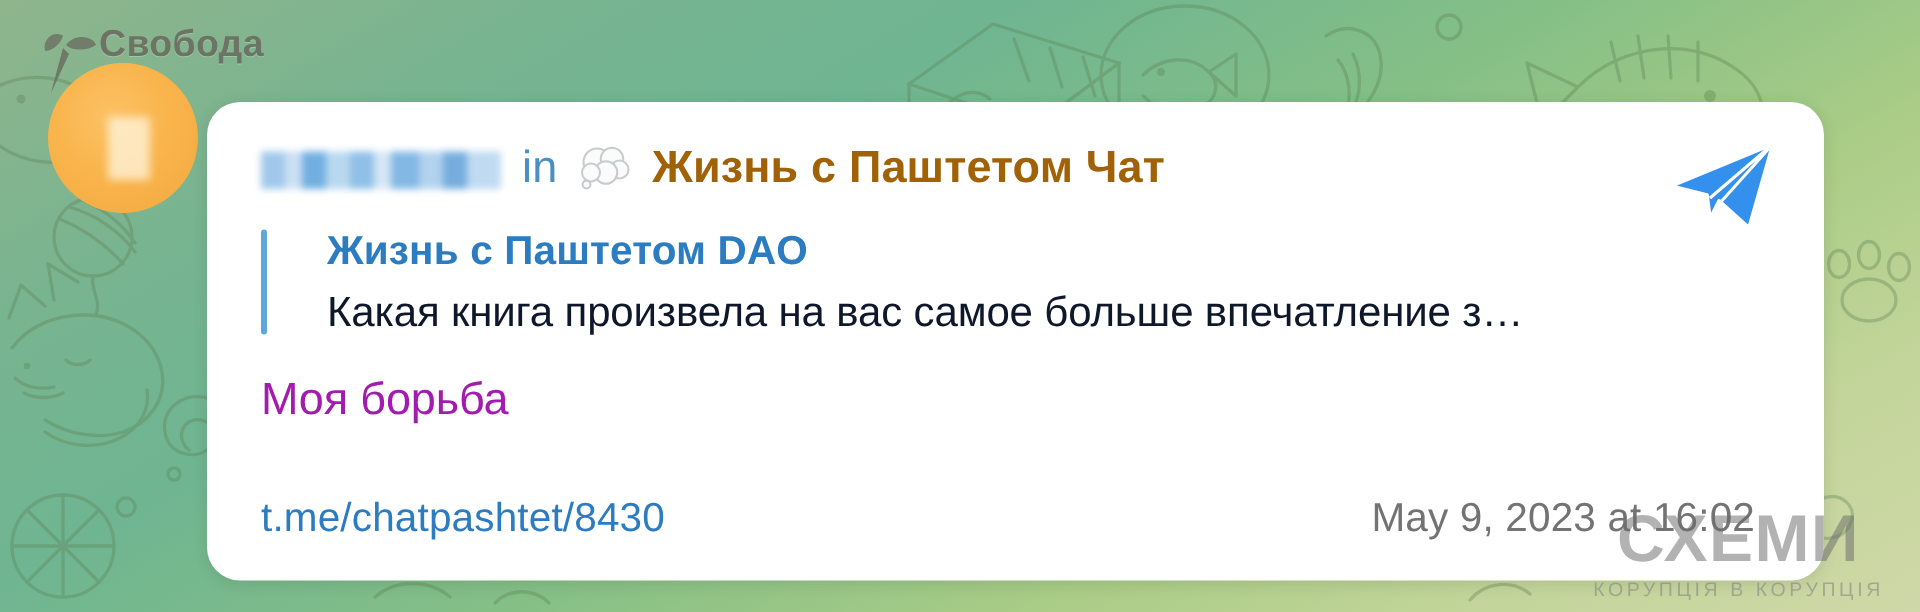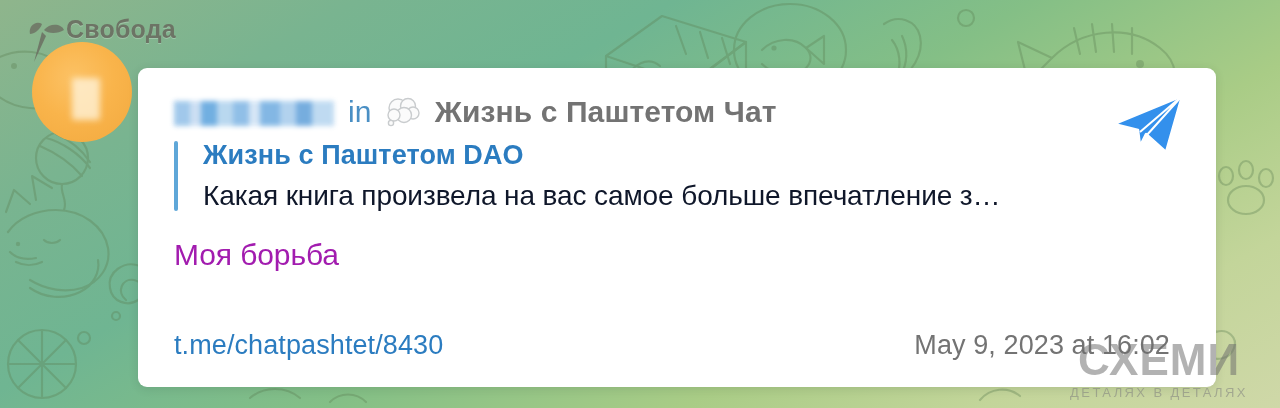--- a/index.html
+++ b/index.html
@@ -87,21 +87,21 @@
   }
 
   
   .card {
     position: absolute;
     left: 138px;
     top: 68px;
     width: 1078px;
     height: 319px;
     background: #ffffff;
-    border-radius: 9px;
+    border-radius: 22px;
     box-shadow: 0 2px 10px rgba(40,60,40,.14);
     overflow: hidden;
   }
 
   .card-inner {
     position: absolute;
     left: 36px;
     right: 30px;
     top: 18px;
     bottom: 16px;
@@ -135,40 +135,41 @@
     margin: 0 11px 0 14px;
     letter-spacing: .2px;
   }
   .bubble-emoji {
     width: 40px;
     height: 34px;
     flex: none;
     margin-right: 12px;
   }
   .chat-title {
-    color: #737373;
+    color: #a16207;
     font-size: 30px;
     font-weight: bold;
     letter-spacing: .1px;
     white-space: nowrap;
   }
 
   
   .tg-plane {
     position: absolute;
     right: 28px;
     top: 22px;
     width: 78px;
     height: 70px;
   }
 
   
   .quote {
     position: relative;
-    padding-left: 29px;
+    margin-top: 12px;
+    padding-left: 44px;
   }
   .quote-bar {
     position: absolute;
     left: 0;
     top: 3px;
     bottom: 5px;
     width: 4px;
     border-radius: 2px;
     background: #5fa7d8;
   }
@@ -384,16 +385,16 @@
     </div>
 
     <div class="foot-row">
       <a class="msg-link" href="#">t.me/chatpashtet/8430</a>
       <div class="msg-time">May 9, 2023 at 16:02</div>
     </div>
   </div>
 
   <div class="watermark">
     <div class="wm-main">СХЕМИ</div>
-    <div class="wm-sub">ДЕТАЛЯХ В ДЕТАЛЯХ</div>
+    <div class="wm-sub">КОРУПЦІЯ В КОРУПЦІЯ</div>
   </div>
 
 </div>
 
 </body></html>

